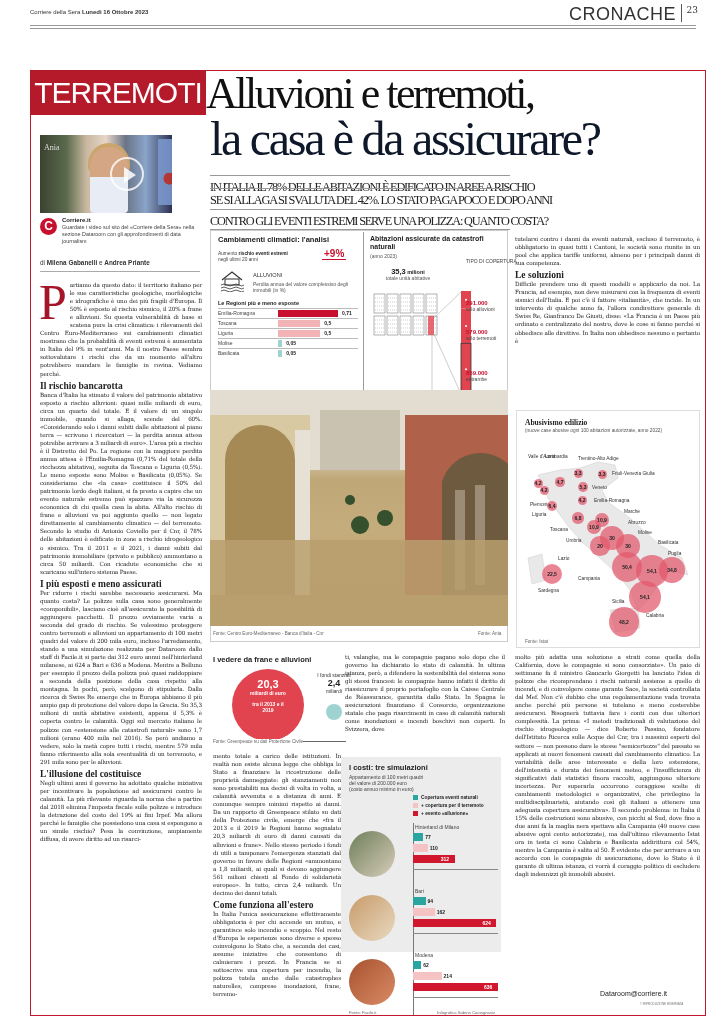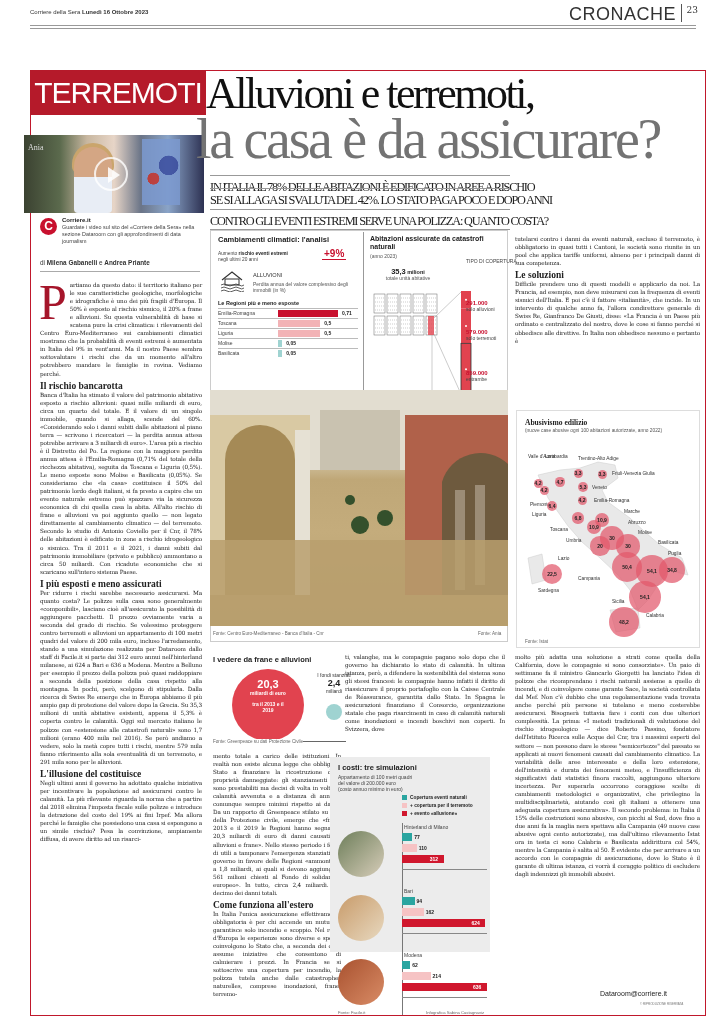--- a/index.html
+++ b/index.html
@@ -7,39 +7,39 @@
 body{font-family:"DejaVu Serif",serif;color:#222;position:relative}
 .sans{font-family:"Liberation Sans",sans-serif}
 .abs{position:absolute}
 #masthead-left{left:30px;top:9px;font-size:6px;color:#333}
 #masthead-left b{font-weight:700}
 #section{right:42px;top:4px;font-size:18px;color:#333;font-family:"Liberation Sans",sans-serif;letter-spacing:.5px}
 #pagenum{right:20px;top:4px;font-size:9px;color:#333;border-left:1px solid #555;padding-left:5px;height:18px;line-height:12px}
 .rule{left:30px;right:22px;height:1px;background:#999}
 #frame{left:30px;top:70px;width:676px;height:946px;border:1.5px solid #c0182c}
 #dataroom{left:30px;top:70px;width:176px;height:45px;background:#b51a2a;color:#fff;font-family:"Liberation Sans",sans-serif;font-size:30px;font-weight:300;text-align:center;line-height:46px;letter-spacing:-1px}
-#video{left:24px;top:135px;width:180px;height:78px;background:linear-gradient(90deg,#3b4231 0%,#5b6a4d 20%,#c8b7a0 35%,#e7d5c7 50%,#6a7487 65%,#8aa4c8 80%,#2d3152 100%);overflow:hidden}
+#video{left:40px;top:135px;width:132px;height:78px;background:linear-gradient(90deg,#3b4231 0%,#5b6a4d 20%,#c8b7a0 35%,#e7d5c7 50%,#6a7487 65%,#8aa4c8 80%,#2d3152 100%);overflow:hidden}
 #video .face{position:absolute;left:50px;top:12px;width:38px;height:66px;border-radius:19px 19px 4px 4px;background:linear-gradient(#d4a684 0,#d4a684 45%,#e8edf5 45%)}
 #video .hair{position:absolute;left:48px;top:8px;width:42px;height:30px;border-radius:21px 21px 6px 6px;background:#caa56c}
 #video .ania{position:absolute;left:4px;top:8px;color:#ddd;font-size:8px;font-family:"Liberation Serif",serif}
 #video .play{position:absolute;left:70px;top:22px;width:34px;height:34px;border:2px solid rgba(255,255,255,.8);border-radius:50%}
 #video .play:after{content:"";position:absolute;left:12px;top:8px;border-left:12px solid rgba(255,255,255,.85);border-top:8px solid transparent;border-bottom:8px solid transparent}
 #video .map{position:absolute;left:118px;top:4px;width:38px;height:66px;background:radial-gradient(circle at 30% 60%,#c8352e 12%,transparent 13%),radial-gradient(circle at 70% 40%,#3a4da0 20%,transparent 21%),#7c9ad0;opacity:.85}
 #clogo{left:40px;top:218px;width:17px;height:17px;border-radius:50%;background:#c8102e;color:#fff;font-family:"Liberation Sans",sans-serif;font-weight:700;font-size:12px;text-align:center;line-height:17px}
 #ctext{left:62px;top:217px;width:140px;font-family:"Liberation Sans",sans-serif;font-size:5.4px;line-height:7px;color:#444}
 #ctext b{color:#222;font-size:6px}
 #byline{left:40px;top:259px;width:160px;font-family:"Liberation Sans",sans-serif;font-size:6.4px;color:#333;border-bottom:1px solid #aaa;padding-bottom:5px}
 #byline b{font-weight:700}
 .col{font-size:5.7px;line-height:8.05px;text-align:justify;color:#222;font-family:"DejaVu Serif",serif;letter-spacing:-0.15px}
 .col h3{font-family:"Liberation Serif",serif;font-size:9.5px;font-weight:700;margin:4px 0 1px;letter-spacing:0;text-align:left}
 .col p{margin:0}
 #col1{left:40px;top:281px;width:162px}
 .dropcap{float:left;font-family:"Liberation Serif",serif;font-size:50px;line-height:40px;color:#a5152a;margin:1px 3px 0 -1px;font-weight:400}
 #title1{left:206px;top:70px;font-family:"Liberation Serif",serif;font-size:44px;line-height:48px;color:#111;letter-spacing:-2.5px;font-weight:400;white-space:nowrap}
-#title2{left:196px;top:114px;font-family:"Liberation Serif",serif;font-size:56px;line-height:50px;color:#737373;letter-spacing:-2.3px;white-space:nowrap}
+#title2{left:210px;top:114px;font-family:"Liberation Serif",serif;font-size:48px;line-height:50px;color:#0f172a;letter-spacing:-2.3px;white-space:nowrap}
 .sub{left:210px;width:300px;font-family:"Liberation Serif",serif;font-size:12.3px;letter-spacing:-1.2px;color:#222;white-space:nowrap;border-top:1px solid #999;height:21px;line-height:22px}
 #infobox{left:210px;top:230px;width:298px;height:412px;border:1px solid #ccc;background:#fff}
 #cc-title{left:218px;top:235px;font-family:"Liberation Sans",sans-serif;font-size:7.5px;font-weight:700;color:#222}
 #cc-aum{left:218px;top:251px;width:100px;font-family:"Liberation Sans",sans-serif;font-size:4.8px;line-height:6px;color:#444}
 #cc-aum b{color:#222}
 #cc-pct{left:322px;top:248px;font-family:"Liberation Sans",sans-serif;font-size:10px;font-weight:700;color:#c8102e;border-bottom:1.5px solid #c8102e;padding:0 2px}
 .ic-house{width:24px;height:22px}
 #all-title{left:253px;top:272px;font-family:"Liberation Sans",sans-serif;font-size:5.6px;color:#333}
 #all-desc{left:253px;top:281px;width:110px;font-family:"Liberation Sans",sans-serif;font-size:5px;line-height:6px;color:#555}
 #reg-title{left:218px;top:300px;font-family:"Liberation Sans",sans-serif;font-size:5.5px;font-weight:700;color:#222}
@@ -61,21 +61,21 @@
 #pct53 b{display:block;font-size:10px;color:#e0394a;line-height:11px}
 #photo{left:210px;top:390px;width:298px;height:236px;overflow:hidden;background:linear-gradient(#d9d2c0 0%,#e9e4d6 20%,#bfa777 38%,#c4ac7c 60%,#b59e6f 100%)}
 .src{font-family:"Liberation Sans",sans-serif;font-size:4.6px;color:#666}
 #danni-title{left:213px;top:655px;font-family:"Liberation Sans",sans-serif;font-size:7.5px;font-weight:700;color:#222}
 #danni-circle{left:232px;top:669px;width:72px;height:72px;border-radius:50%;background:#e1434f;color:#fff;font-family:"Liberation Sans",sans-serif;text-align:center}
 #fondi{left:317px;top:672px;width:34px;text-align:center;font-family:"Liberation Sans",sans-serif;font-size:5px;line-height:6px;color:#333}
 #fondi b{font-size:9px;display:block;line-height:10px;color:#222}
 #fondi-circle{left:326px;top:704px;width:16px;height:16px;border-radius:50%;background:#9fd3d1}
 #col2{left:213px;top:745px;width:128px}
 #col3{left:345px;top:653px;width:160px}
-#costi-box{left:330px;top:757px;width:160px;height:195px;background:#ececec}
+#costi-box{left:341px;top:757px;width:160px;height:195px;background:#ececec}
 #col4{left:515px;top:235px;width:185px}
 #col5{left:515px;top:653px;width:185px}
 #abus-title{left:525px;top:418px;font-family:Liberation Serif, serif;font-size:7.5px;font-weight:700;color:#222}
 #abus-sub{left:525px;top:428px;width:150px;font-family:"Liberation Sans",sans-serif;font-size:4.8px;line-height:6px;color:#555}
 #mapbox{left:520px;top:450px;width:180px;height:188px}
 .bub{position:absolute;border-radius:50%;background:rgba(226,87,107,.72);display:flex;align-items:center;justify-content:center;font-family:"Liberation Sans",sans-serif;font-size:5px;font-weight:700;color:#222}
 .mlabel{position:absolute;font-family:"Liberation Sans",sans-serif;font-size:4.8px;color:#333;white-space:nowrap}
 #signature{left:600px;top:990px;font-family:"Liberation Sans",sans-serif;font-size:7px;color:#222}
 #copyright{left:640px;top:1002px;font-family:"Liberation Sans",sans-serif;font-size:3px;color:#777}
 </style>

